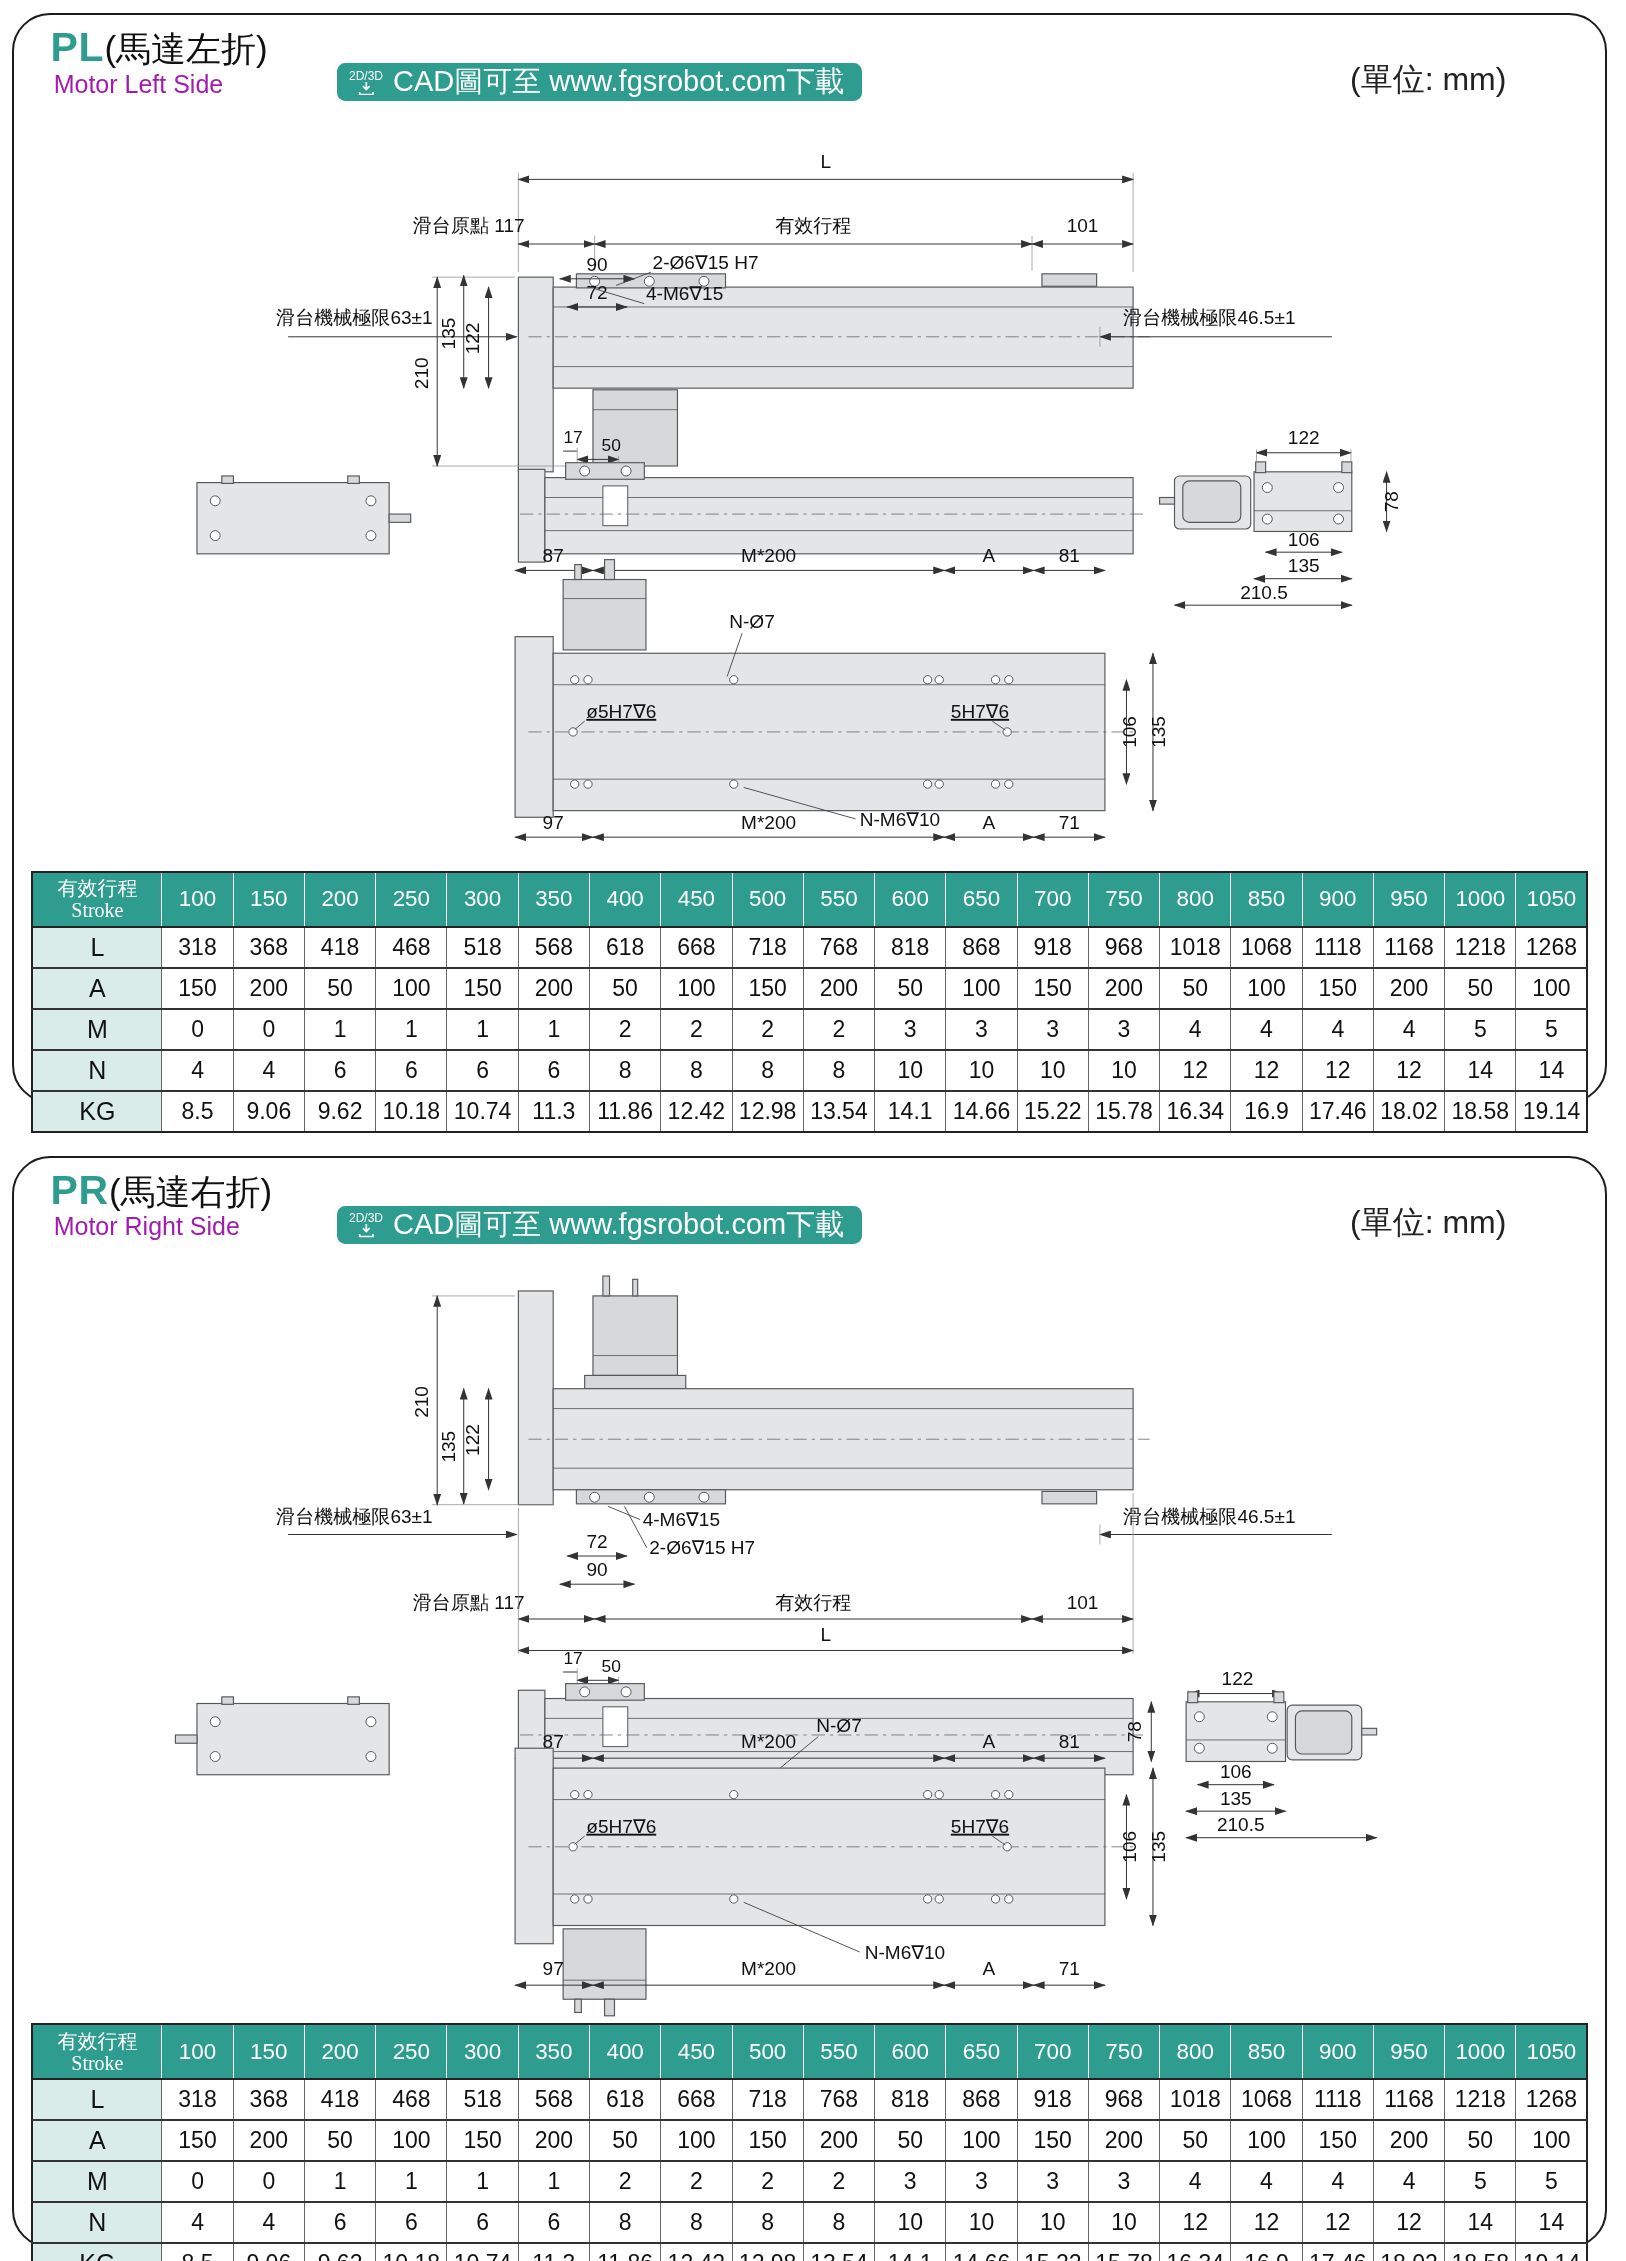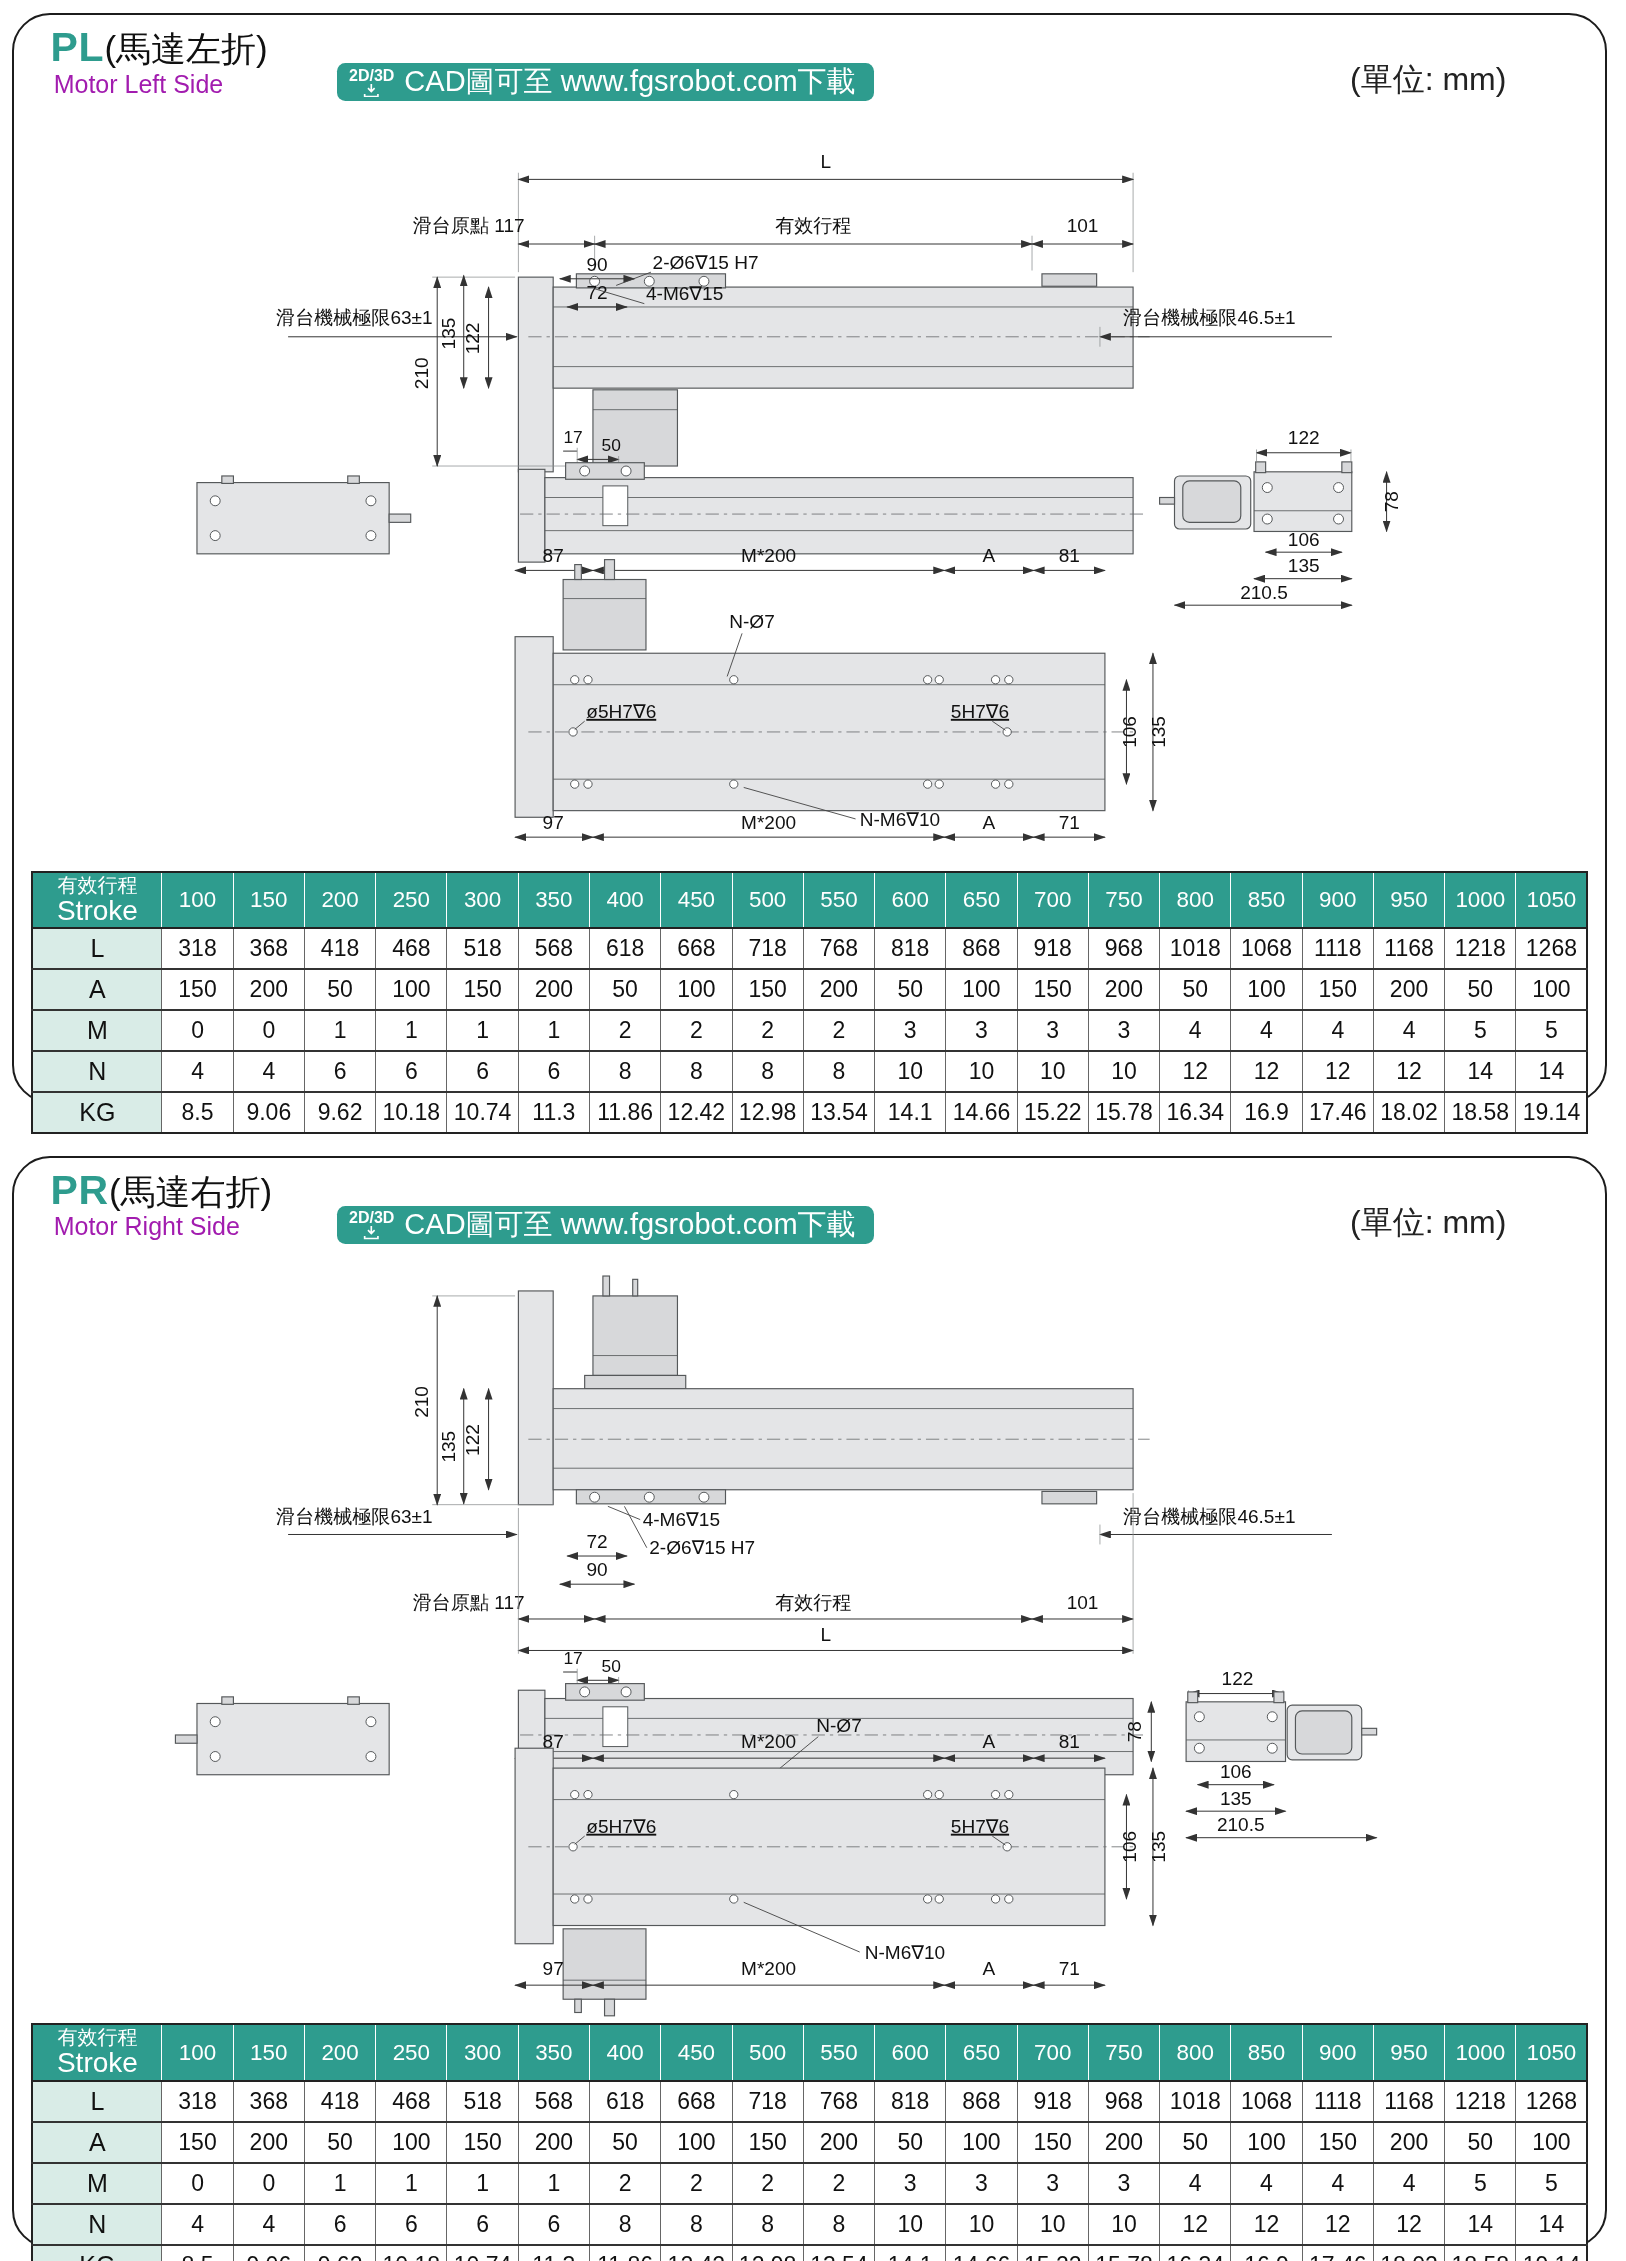--- a/index.html
+++ b/index.html
@@ -8,21 +8,21 @@
   #pl-panel{top:13.3px;height:1090px;}
   #pr-panel{top:1156px;height:1092px;}
   .panel-header{position:relative;height:98px;padding:15px 33px 0 36px;}
   .title-block{position:absolute;left:36px;top:11.6px;}
   .title-line{white-space:nowrap;line-height:1;}
   .code{font-size:41px;font-weight:bold;letter-spacing:0.8px;}
   .zh-title{font-size:35px;font-weight:500;color:#111;}
   .en-title{font-size:25px;color:#a21caf;margin-top:1.7px;margin-left:3.3px;}
   .cad-badge{position:absolute;left:323px;top:48px;display:flex;align-items:center;gap:10px;background:var(--teal,#2E9C8E);color:#fff;border-radius:8.3px;padding:5px 18px 5px 11.6px;height:38px;box-sizing:border-box;}
   .badge-icon{display:flex;flex-direction:column;align-items:center;line-height:1;}
-  .badge-tag{font-size:16px;font-weight:bold;}
+  .badge-tag{font-size:12px;font-weight:normal;}
   .badge-text{font-size:29px;white-space:nowrap;}
   .unit-label{position:absolute;right:99px;top:43px;font-size:32px;color:#222;}
   .drawing{position:relative;width:1574px;margin:0 auto;}
   svg.draw{display:block;}
   
   .shape{fill:#E4E5E7;stroke:#55585a;stroke-width:1.4;}
   .shape2{fill:#D7D8DA;stroke:#55585a;stroke-width:1.4;}
   .white{fill:#fff;stroke:#55585a;stroke-width:1.2;}
   .scr{fill:#fff;stroke:#55585a;stroke-width:1.2;}
   .inner{stroke:#55585a;stroke-width:1;fill:none;}
@@ -31,21 +31,21 @@
   .ext{stroke:#8a8d8f;stroke-width:0.9;fill:none;}
   .cl{stroke:#444;stroke-width:1.1;fill:none;}
   .dimtxt{font-family:"Liberation Sans",sans-serif;font-size:23px;fill:#111;text-anchor:middle;}
   .callout{text-anchor:start;}
   .small{font-size:21px;}
   
   table.spec{width:1557px;margin:3.3px auto 0 auto;border-collapse:collapse;table-layout:fixed;border:2.5px solid #222;}
   table.spec th,table.spec td{text-align:center;vertical-align:middle;overflow:hidden;}
   table.spec thead th{background:var(--teal,#2E9C8E);color:#fff;font-weight:normal;font-size:22.4px;height:51px;border-left:1.7px solid #fff;border-bottom:2.5px solid #222;}
   table.spec thead th.label-col{border-left:none;font-size:20px;line-height:1.1;}
-  table.spec thead th .en{font-size:28px;}
+  table.spec thead th .en{font-size:20px;font-family:Liberation Serif, serif;}
   table.spec td{font-size:23px;height:37px;border-left:1.2px solid #666;border-top:2px solid #333;background:#fff;}
   table.spec td.label-col{background:#D9ECE7;font-size:25px;border-left:none;}
   table.spec .label-col{width:126px;}
 </style>
 </head>
 <body>
 
 <section class="panel" id="pl-panel">
   <div class="panel-header">
     <div class="title-block">

